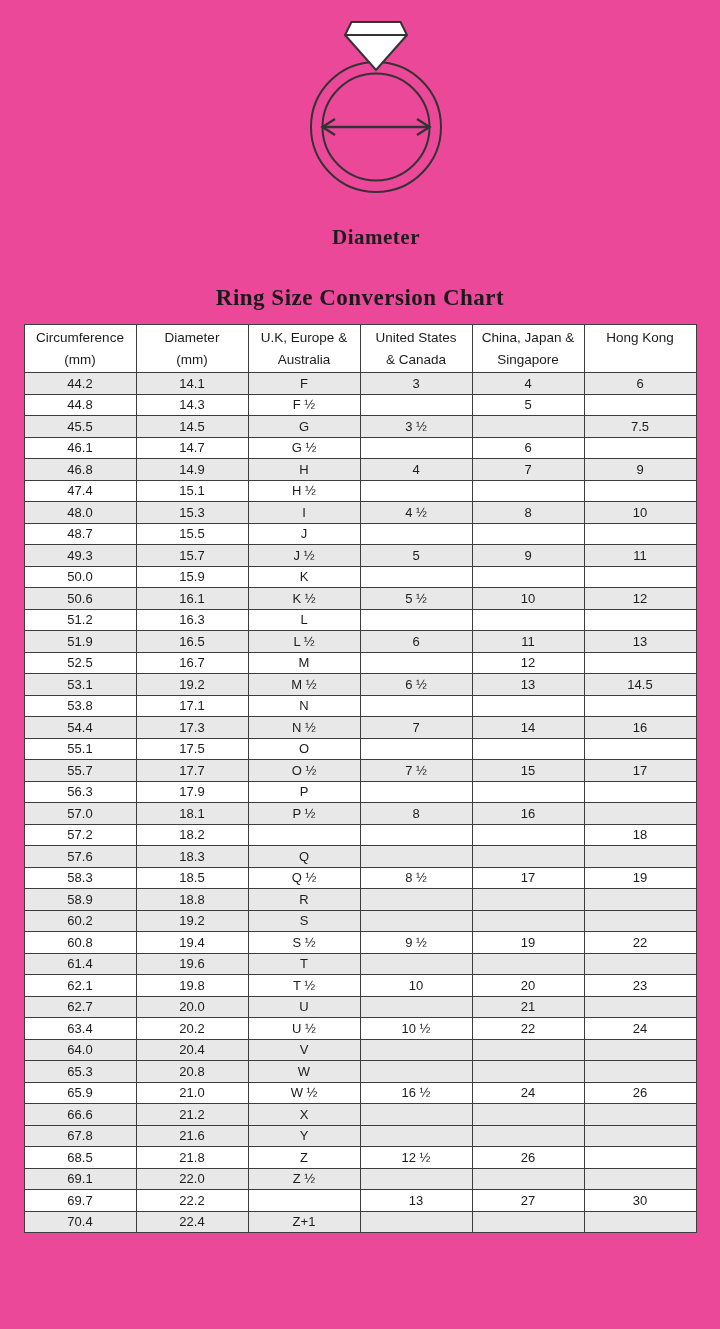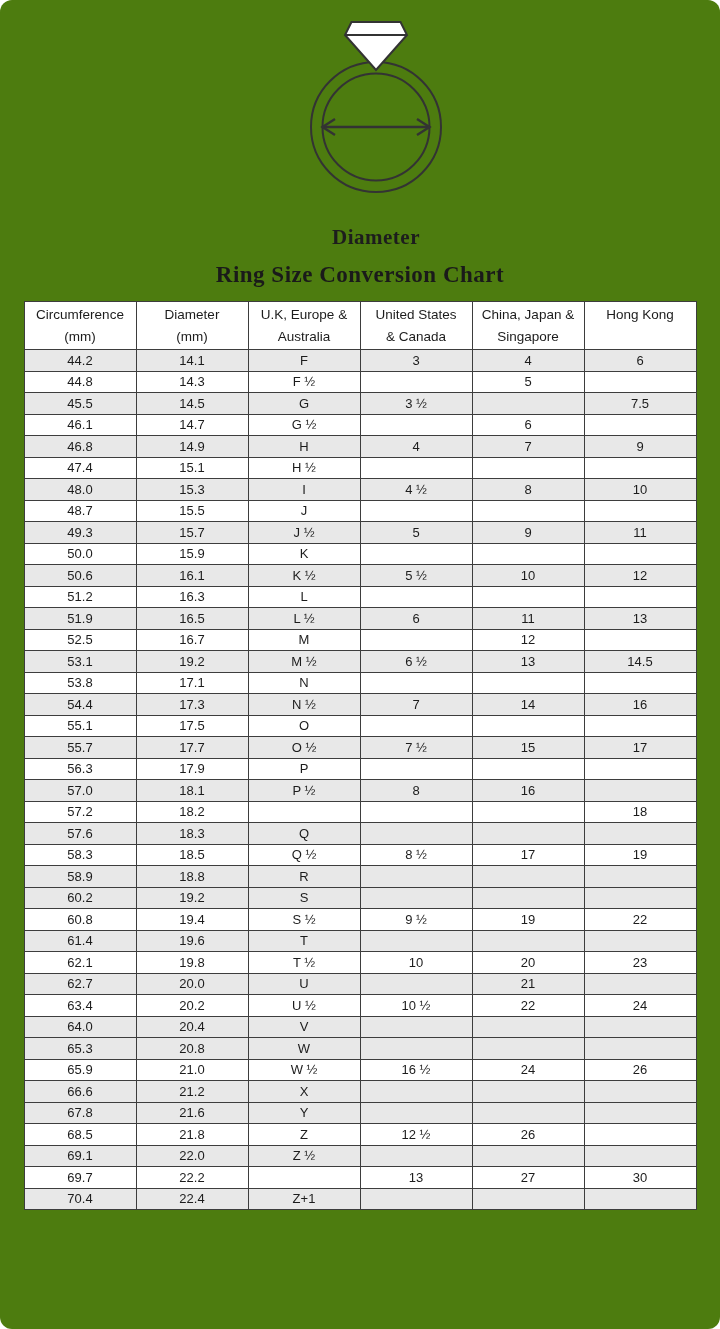--- a/index.html
+++ b/index.html
@@ -6,23 +6,22 @@
     margin: 0;
     padding: 0;
     background: #ffffff;
     font-family: "Liberation Sans", sans-serif;
     color: #1c1c1c;
   }
   .page {
     position: relative;
     width: 720px;
     height: 1329px;
-    background: #4d7c0f;
+    background: #ec4899;
     overflow: hidden;
-    border-radius: 12px;
   }
   .diagram {
     position: relative;
     left: 16px;
     padding-top: 15px;
     text-align: center;
   }
   .ring-svg {
     display: block;
     margin: 0 auto;
@@ -30,21 +29,21 @@
   .diagram-label {
     margin-top: 24px;
     font-family: "Liberation Serif", serif;
     font-weight: 700;
     font-size: 21px;
     letter-spacing: 0.5px;
     color: #1d1d1d;
     text-align: center;
   }
   .page-title {
-    margin: 12px 0 0 0;
+    margin: 35px 0 0 0;
     font-family: "Liberation Serif", serif;
     font-weight: 700;
     font-size: 23px;
     letter-spacing: 0.5px;
     color: #1a1a1a;
     text-align: center;
   }
   table.conversion {
     border-collapse: collapse;
     table-layout: fixed;

